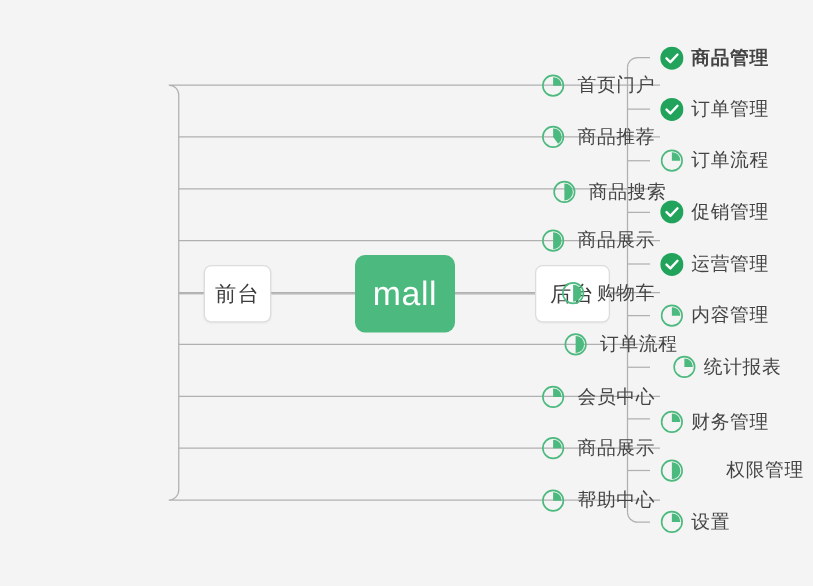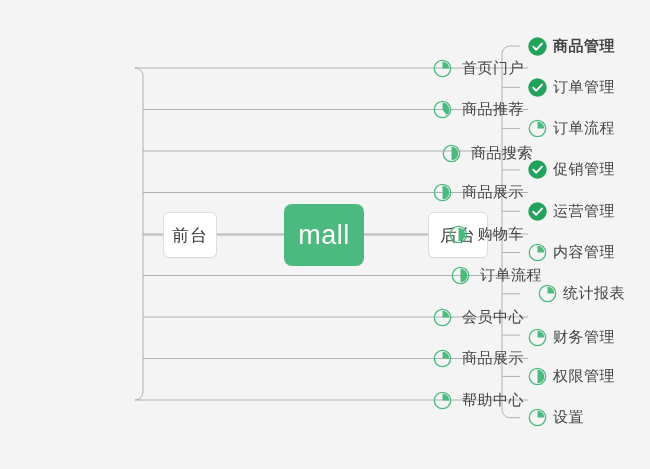--- a/index.html
+++ b/index.html
@@ -275,21 +275,21 @@
       </div>
       <div class="leaf right" style="top: 323.1px; left: 528px; align-items: flex-end;">
         <span class="status-icon">
           <svg width="19" height="19" viewBox="0 0 19 19">
             <circle cx="9.5" cy="9.5" r="8.2" fill="none" stroke="#4cb97e" stroke-width="1.3"></circle>
             <path d="M 9.5 9.5 L 9.5 2.700000000000001 A 6.799999999999999 6.799999999999999 0 0 1 16.299999999999997 9.5 Z" fill="#4cb97e"></path>
           </svg>
         </span>
         <span class="leaf-label">财务管理</span>
       </div>
-      <div class="leaf right" style="top: 364.4px; left: 528px;">
+      <div class="leaf right" style="top: 364.4px; left: 528px; gap: 28px;">
         <span class="status-icon">
           <svg width="19" height="19" viewBox="0 0 19 19">
             <circle cx="9.5" cy="9.5" r="8.2" fill="none" stroke="#4cb97e" stroke-width="1.3"></circle>
             <path d="M 9.5 9.5 L 9.5 2.700000000000001 A 6.799999999999999 6.799999999999999 0 0 1 9.5 16.299999999999997 Z" fill="#4cb97e"></path>
           </svg>
         </span>
         <span class="leaf-label">权限管理</span>
       </div>
       <div class="leaf right" style="top: 405.7px; left: 528px;">
         <span class="status-icon">

